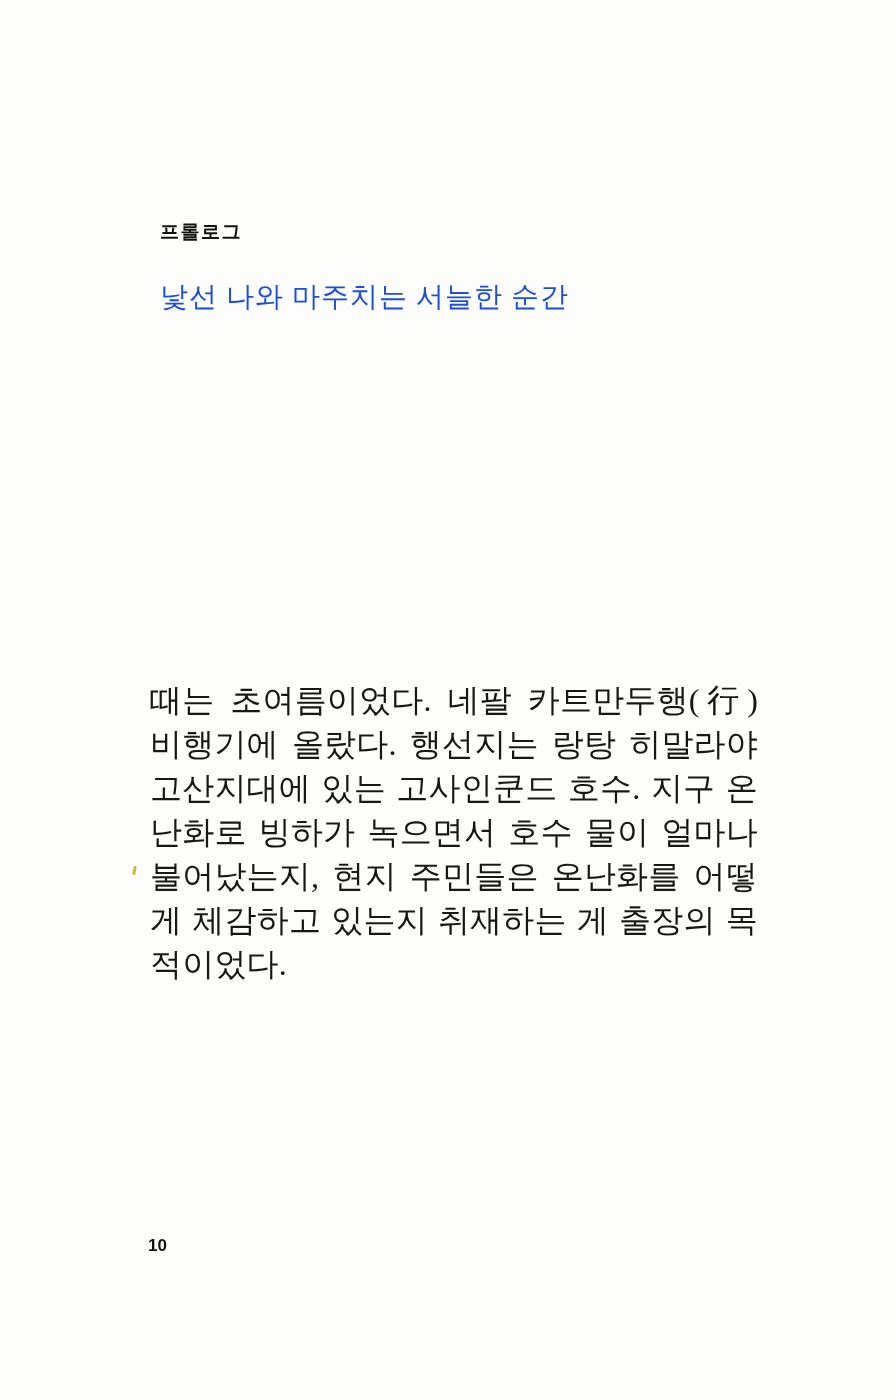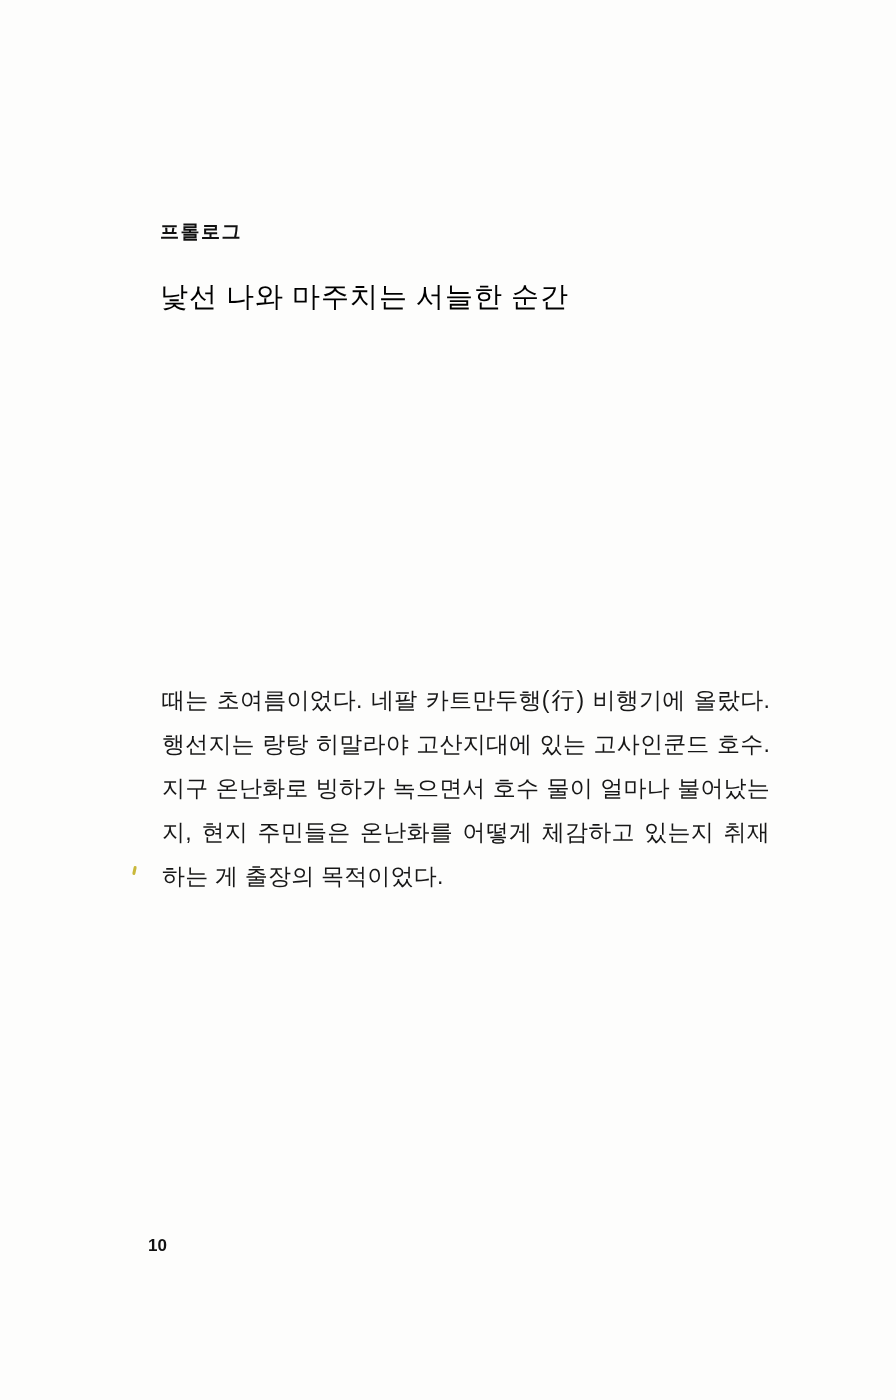--- a/index.html
+++ b/index.html
@@ -34,30 +34,30 @@
     color: #111111;
     margin-top: 33px;
   }
   .chapter-title {
     position: absolute;
     left: 160px;
     top: 278px;
     font-family: "Liberation Serif", serif;
     font-size: 28px;
     letter-spacing: 1px;
-    color: #000000;
+    color: #1d4ed8;
     white-space: nowrap;
   }
   .body-text {
     position: absolute;
-    left: 162px;
+    left: 150px;
     top: 678px;
     width: 608px;
-    font-family: Liberation Sans, sans-serif;
-    font-size: 23px;
+    font-family: Liberation Serif, serif;
+    font-size: 32px;
     line-height: 44px;
     color: #171717;
     text-align: justify;
     letter-spacing: 0.2px;
   }
   .body-text p {
     margin: 0;
   }
   .body-text p + p {
     text-indent: 24px;

